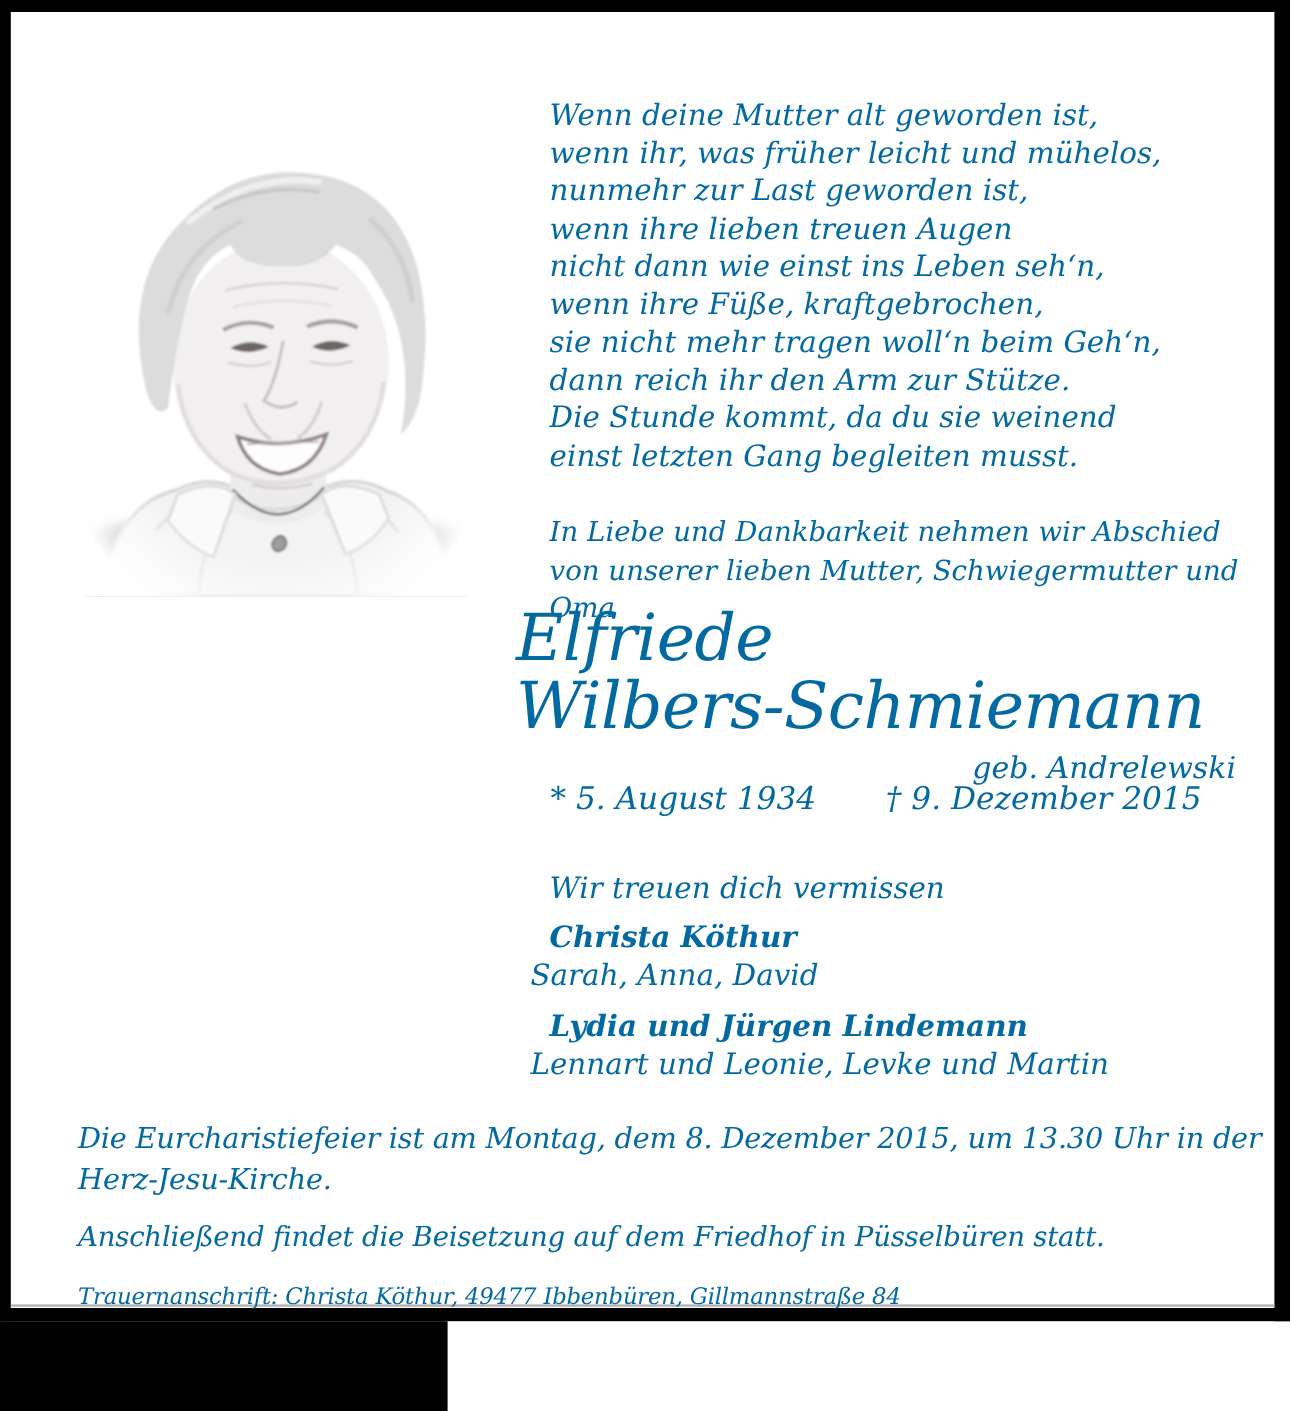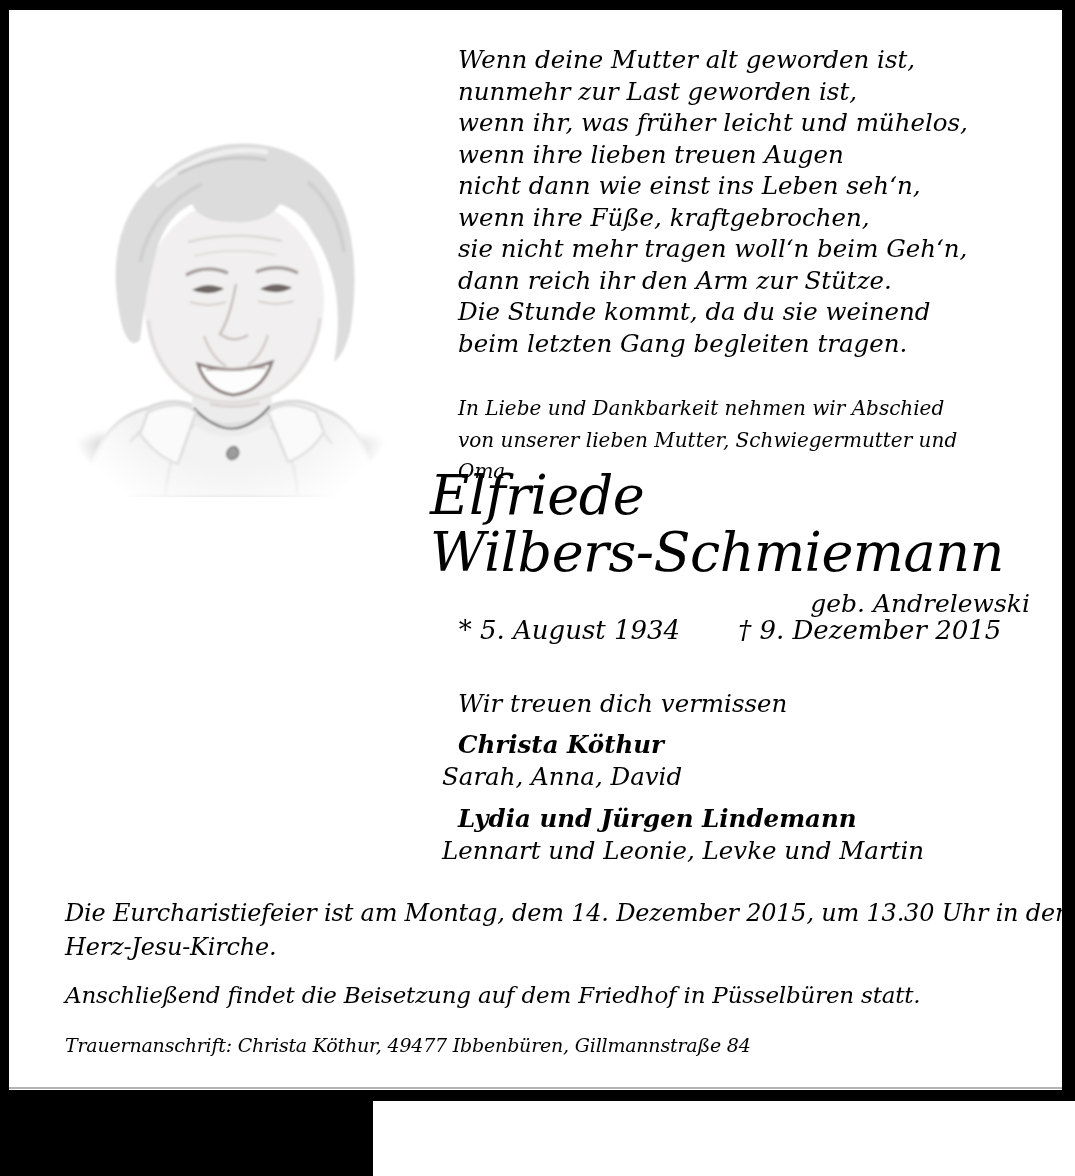--- a/index.html
+++ b/index.html
@@ -13,25 +13,25 @@
 
   
   .frame { position: absolute; background: #000; }
   #frame-top    { left: 0;    top: 0;    width: 1075px; height: 10px; }
   #frame-left   { left: 0;    top: 0;    width: 9px;    height: 1101px; }
   #frame-right  { left: 1062px; top: 0;  width: 13px;   height: 1101px; }
   #frame-bottom { left: 0;    top: 1090px; width: 1075px; height: 11px; }
   #hairline     { position: absolute; left: 9px; top: 1087px; width: 1053px; height: 2px; background: #b3b3b3; }
   #bottom-block { position: absolute; left: 0; top: 1101px; width: 373px; height: 75px; background: #000; }
 
-  .txt { position: absolute; font-style: italic; color: #000000; white-space: nowrap; }
+  .txt { position: absolute; font-style: italic; color: #0369a1; white-space: nowrap; margin-top: 36px; }
   .line { display: block; }
 
   #poem   { left: 458px; top: 44px;  font-size: 24.5px; line-height: 31.5px; }
-  #intro  { left: 458px; top: 393px; font-size: 20px; line-height: 31.5px; }
+  #intro  { left: 458px; top: 393px; font-size: 23px; line-height: 31.5px; }
 
   #name-block { left: 430px; top: 467px; width: 600px; text-align: left;
                 font-size: 54px; line-height: 57px; letter-spacing: -0.5px; }
   #maiden     { left: 430px; top: 589px; width: 600px; text-align: right; font-size: 25px; }
   #dates      { left: 430px; top: 615px; width: 600px; font-size: 26px;
                 display: flex; justify-content: center; gap: 58px; }
 
   #farewell   { left: 458px; top: 689px; font-size: 24.5px; }
   .mourner-head { left: 458px; font-size: 24.5px; font-weight: bold; }
   .mourner-sub  { left: 442px; font-size: 24.5px; }
@@ -123,29 +123,29 @@
 
         <path d="M78,300 Q110,286 126,300 L108,352 Q86,344 70,322 Z" fill="#fafafa" stroke="#dcdcdc" stroke-width="2.5"></path>
         <path d="M246,300 Q216,286 198,300 L218,350 Q240,342 254,320 Z" fill="#fafafa" stroke="#dcdcdc" stroke-width="2.5"></path>
       </g>
       <rect x="0" y="0" width="320" height="385" fill="url(#vig)"></rect>
     </svg>
   </div>
 
   <div id="poem" class="txt">
     <span class="line">Wenn deine Mutter alt geworden ist,</span>
+    <span class="line">wenn ihr, was früher leicht und mühelos,</span>
     <span class="line">nunmehr zur Last geworden ist,</span>
-    <span class="line">wenn ihr, was früher leicht und mühelos,</span>
     <span class="line">wenn ihre lieben treuen Augen</span>
     <span class="line">nicht dann wie einst ins Leben seh‘n,</span>
     <span class="line">wenn ihre Füße, kraftgebrochen,</span>
     <span class="line">sie nicht mehr tragen woll‘n beim Geh‘n,</span>
     <span class="line">dann reich ihr den Arm zur Stütze.</span>
     <span class="line">Die Stunde kommt, da du sie weinend</span>
-    <span class="line">beim letzten Gang begleiten tragen.</span>
+    <span class="line">einst letzten Gang begleiten musst.</span>
   </div>
 
   <div id="intro" class="txt">
     <span class="line">In Liebe und Dankbarkeit nehmen wir Abschied</span>
     <span class="line">von unserer lieben Mutter, Schwiegermutter und</span>
     <span class="line">Oma</span>
   </div>
 
   <div id="name-block" class="txt">
     <span class="line">Elfriede</span>
@@ -158,19 +158,19 @@
   </div>
 
   <div id="farewell" class="txt">Wir treuen dich vermissen</div>
 
   <div id="mourner1-head" class="txt mourner-head">Christa Köthur</div>
   <div id="mourner1-sub" class="txt mourner-sub">Sarah, Anna, David</div>
   <div id="mourner2-head" class="txt mourner-head">Lydia und Jürgen Lindemann</div>
   <div id="mourner2-sub" class="txt mourner-sub">Lennart und Leonie, Levke und Martin</div>
 
   <div id="service" class="txt">
-    <span class="line">Die Eurcharistiefeier ist am Montag, dem 14. Dezember 2015, um 13.30 Uhr in der</span>
+    <span class="line">Die Eurcharistiefeier ist am Montag, dem 8. Dezember 2015, um 13.30 Uhr in der</span>
     <span class="line">Herz-Jesu-Kirche.</span>
   </div>
   <div id="burial" class="txt">Anschließend findet die Beisetzung auf dem Friedhof in Püsselbüren statt.</div>
   <div id="address" class="txt">Trauernanschrift: Christa Köthur, 49477 Ibbenbüren, Gillmannstraße 84</div>
 
 </div>
 
 </body></html>

